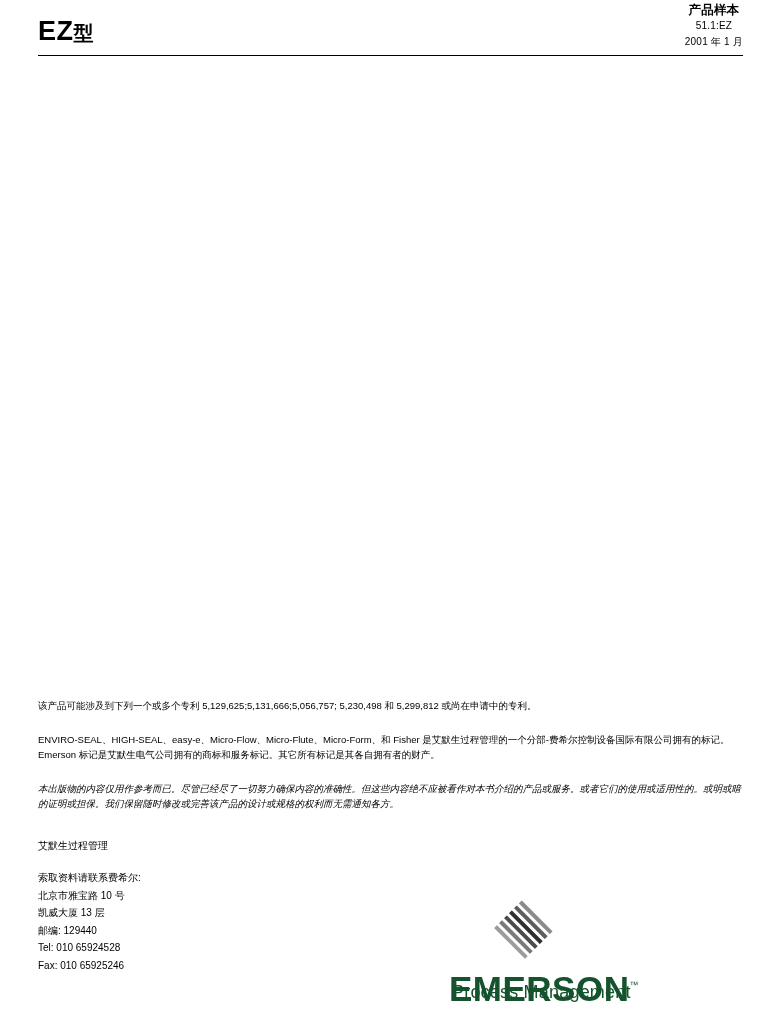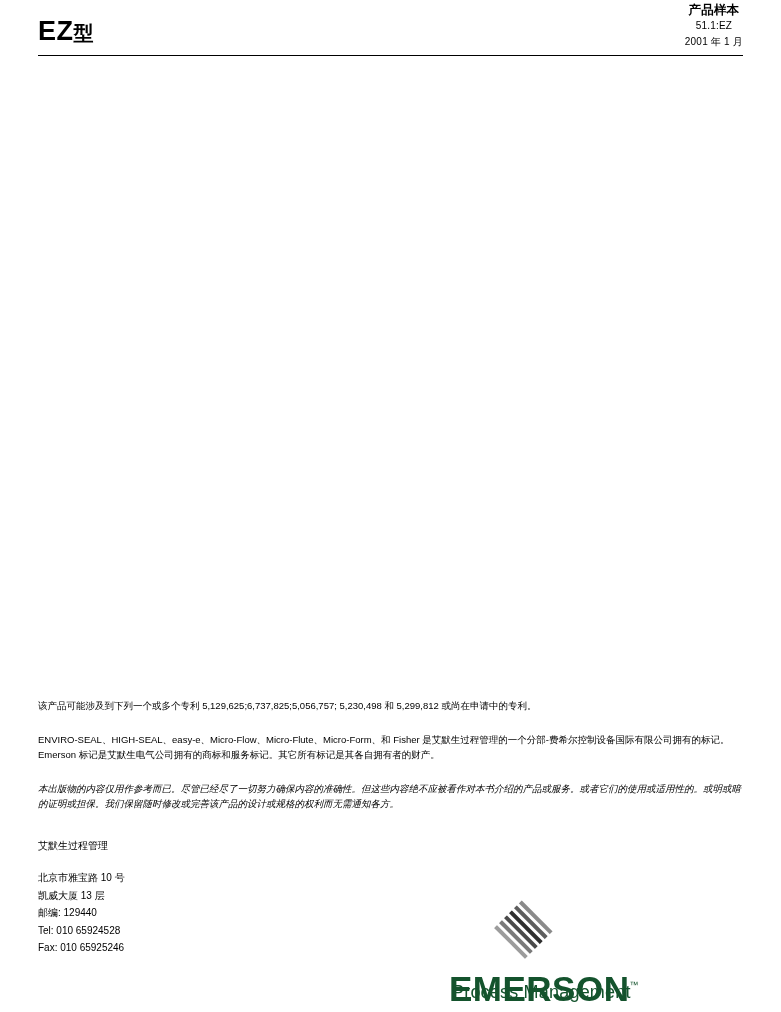--- a/index.html
+++ b/index.html
@@ -191,28 +191,29 @@
       <div class="catalog-title">产品样本</div>
       <div class="catalog-num">51.1:EZ</div>
       <div class="catalog-date">2001 年 1 月</div>
     </div>
     <div class="header-rule"></div>
   </div>
 
   <div class="blank-area"></div>
 
   <div class="legal">
-    <p class="patents">该产品可能涉及到下列一个或多个专利  5,129,625;6,737,825;5,056,757;  5,230,498 和 5,299,812 或尚在申请中的专利。</p>
+    <p class="patents">该产品可能涉及到下列一个或多个专利  5,129,625;5,131,666;5,056,757;  5,230,498 和 5,299,812 或尚在申请中的专利。</p>
     <p class="trademark">ENVIRO-SEAL、HIGH-SEAL、easy-e、Micro-Flow、Micro-Flute、Micro-Form、和 Fisher 是艾默生过程管理的一个分部-费希尔控制设备国际有限公司拥有的标记。Emerson 标记是艾默生电气公司拥有的商标和服务标记。其它所有标记是其各自拥有者的财产。</p>
     <p class="disclaimer">本出版物的内容仅用作参考而已。尽管已经尽了一切努力确保内容的准确性。但这些内容绝不应被看作对本书介绍的产品或服务。或者它们的使用或适用性的。或明或暗的证明或担保。我们保留随时修改或完善该产品的设计或规格的权利而无需通知各方。</p>
   </div>
 
   <div class="brand-line">艾默生过程管理</div>
 
   <div class="contact">
+    <div>索取资料请联系费希尔:</div>
     <div>北京市雅宝路 10 号</div>
     <div>凯威大厦 13 层</div>
     <div>邮编: 129440</div>
     <div>Tel: 010 65924528</div>
     <div>Fax: 010 65925246</div>
   </div>
 
 
   <div class="logo">
     <div class="logo-mark">

